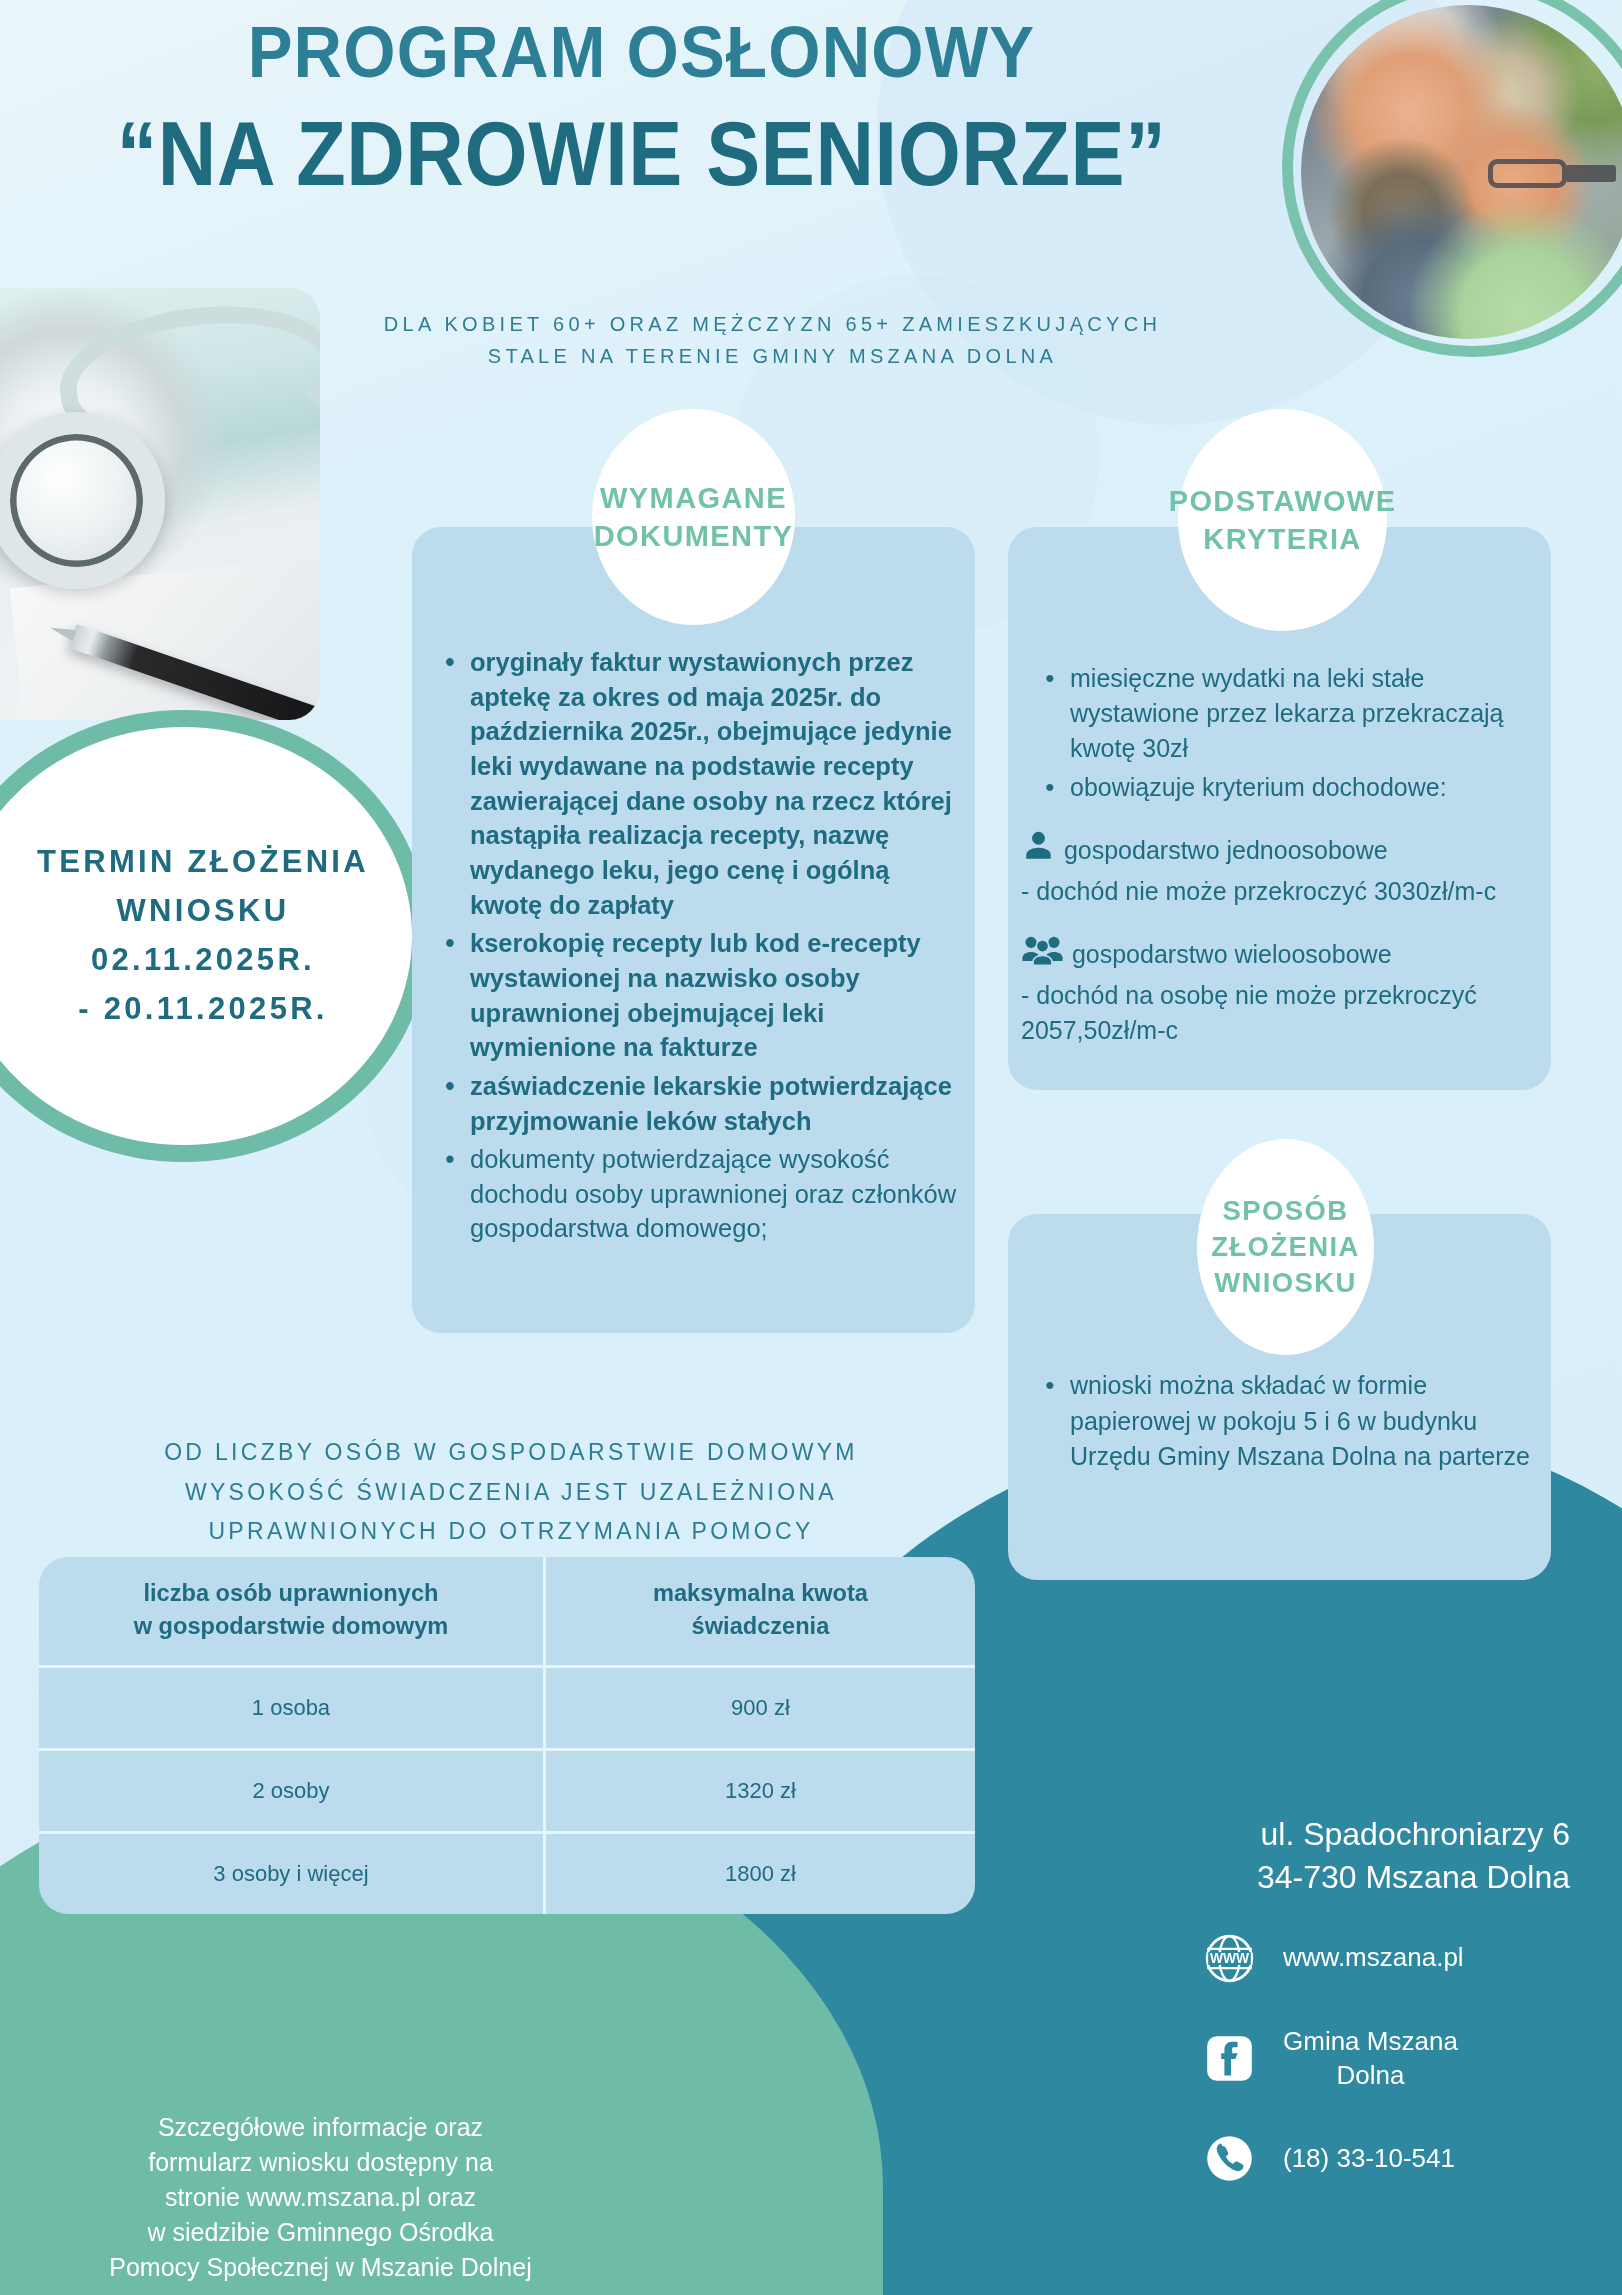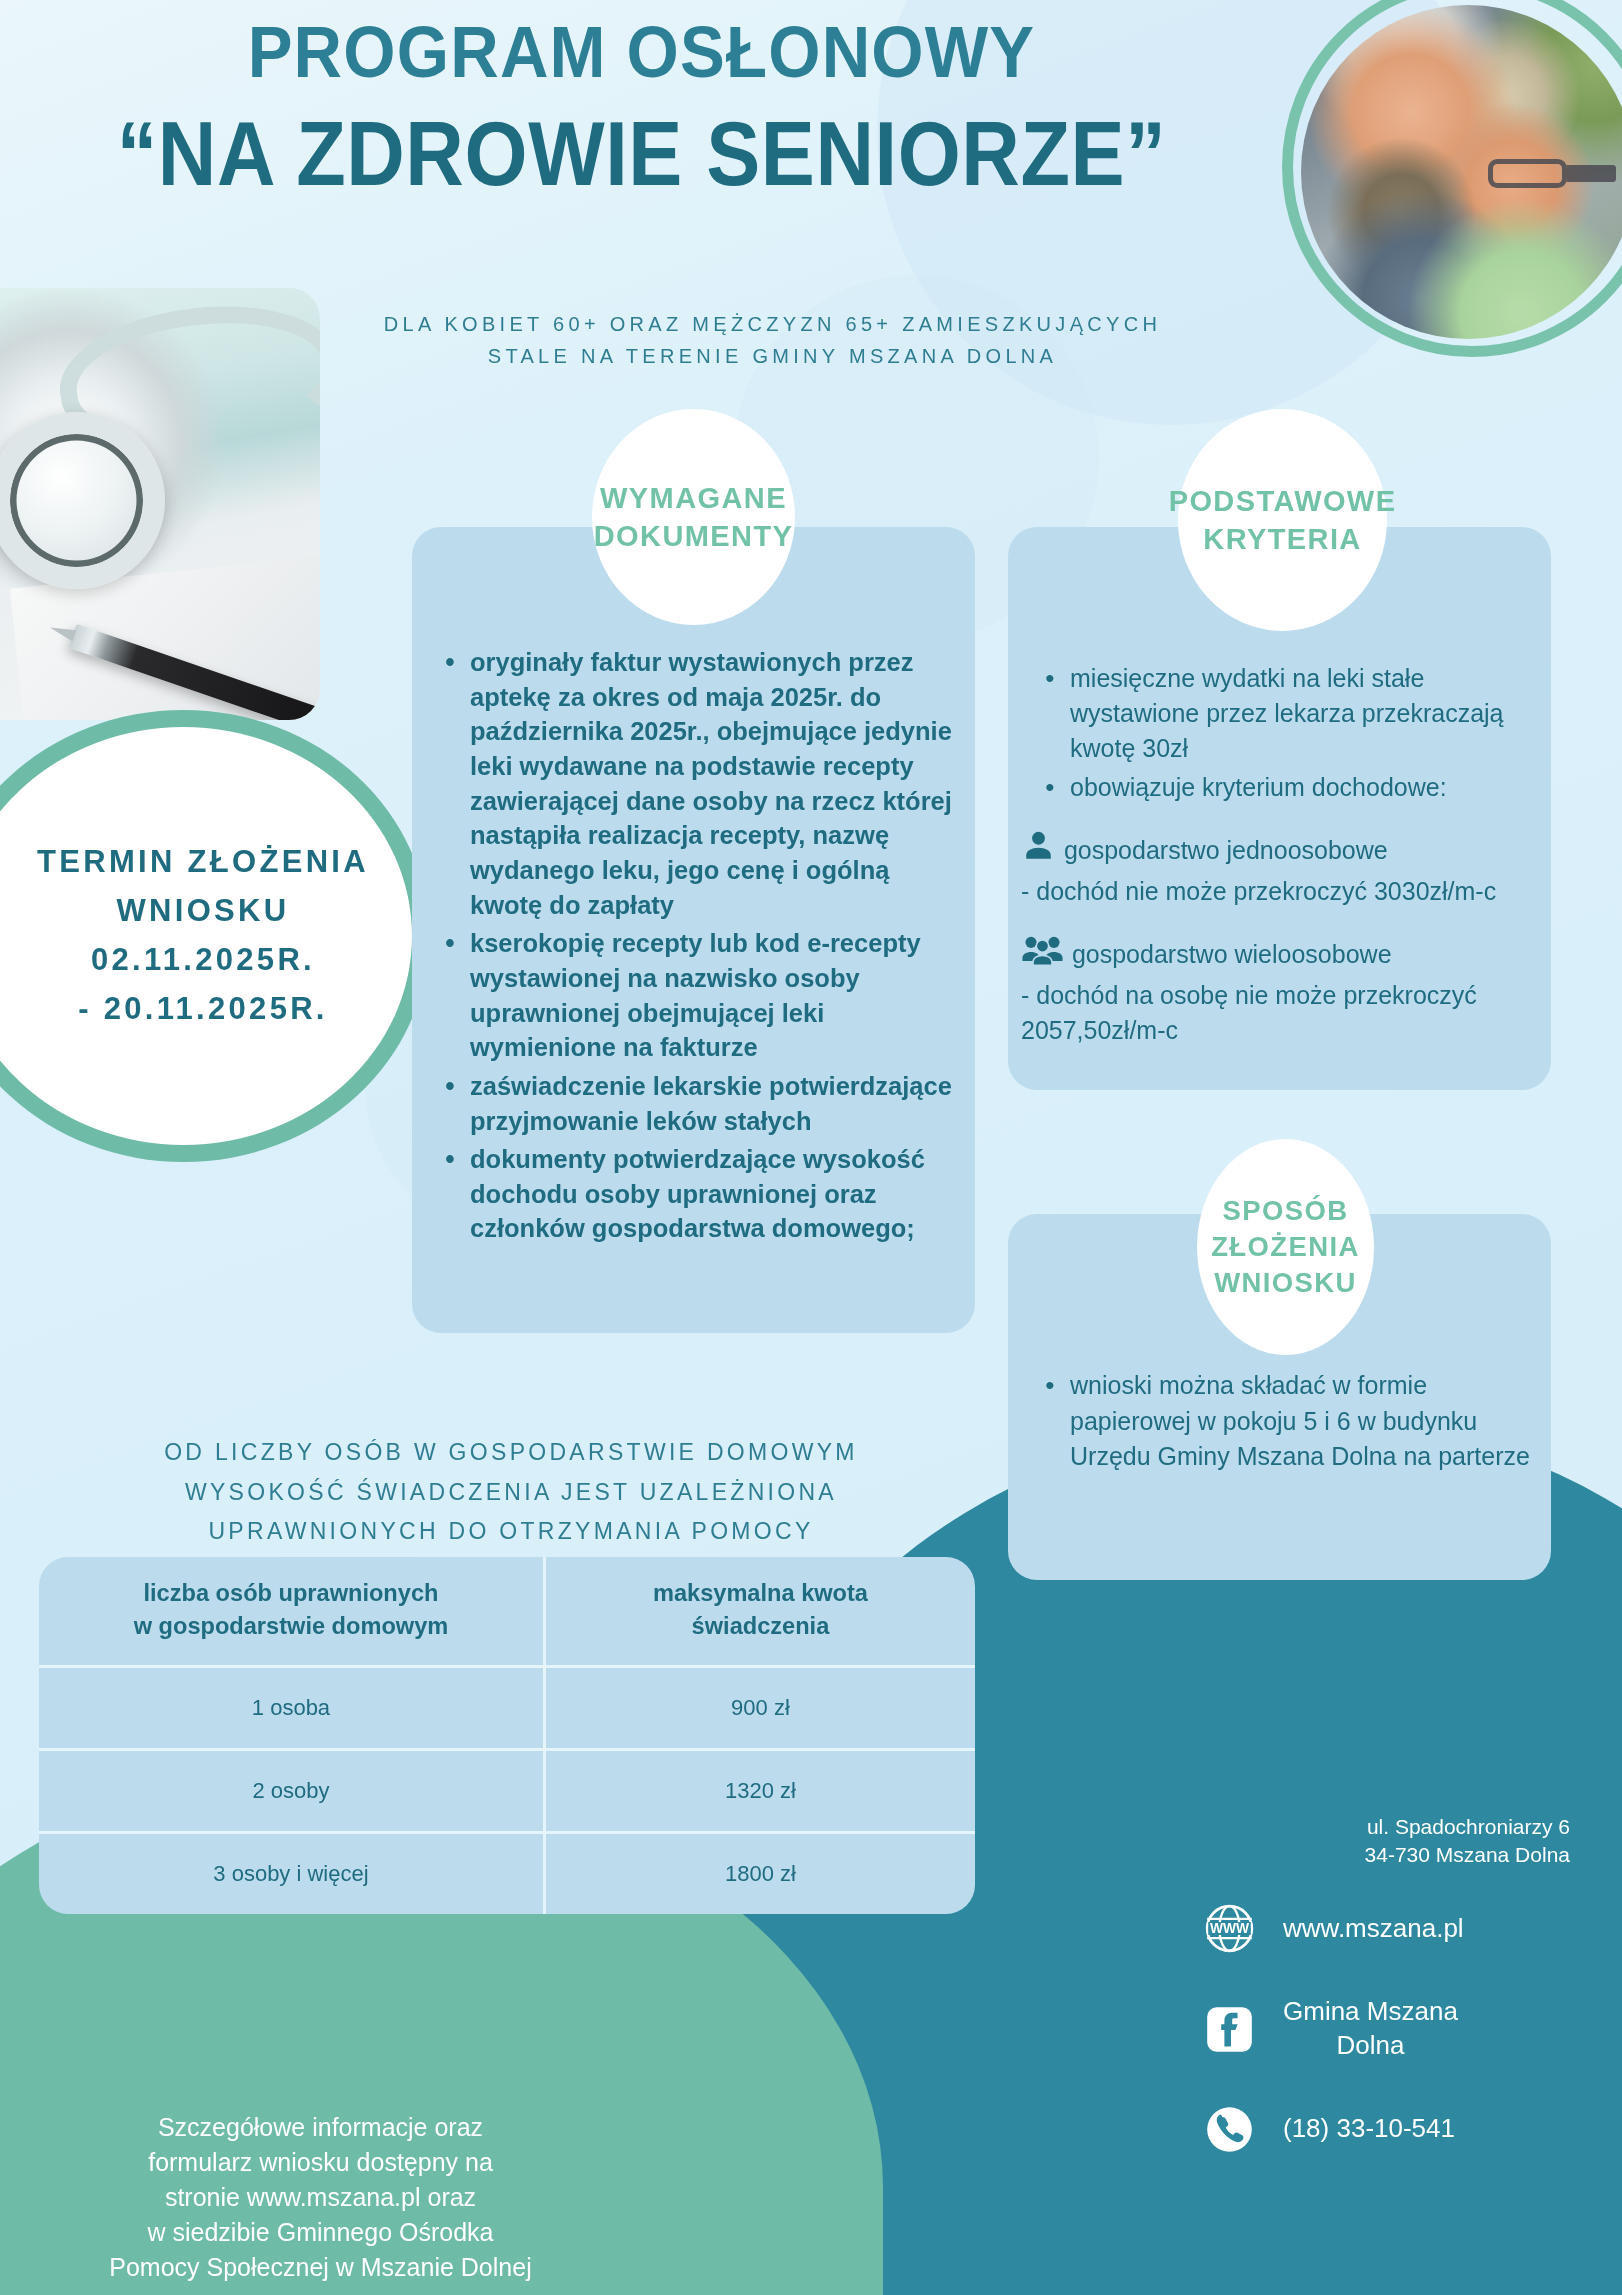--- a/index.html
+++ b/index.html
@@ -159,21 +159,21 @@
     position: relative; padding-left: 30px; margin-bottom: 3.9px;
   }
   ul.bullets li:before {
     content: "•"; position: absolute; left: 5.2px; top: -1.3px; font-size: 1.05em;
   }
 
   .docs-list {
     position: absolute; left: 440px; top: 645px; width: 517px;
     font-size: 25.5px; font-weight: 700; line-height: 1.36;
   }
-  .docs-list li.light { font-weight: 700; }
+  .docs-list li.light { font-weight: 400; }
 
   .crit-list {
     position: absolute; left: 1040px; top: 661px; width: 497px;
     font-size: 25px; font-weight: 400; line-height: 1.40;
   }
   .crit-block { position: absolute; left: 1021px; width: 523px; color: #1f6b80; font-size: 25px; line-height: 1.42; }
   .crit-block.one   { top: 828px; }
   .crit-block.multi { top: 932px; }
   .crit-head { display: flex; align-items: center; margin-bottom: 1.3px; }
   .crit-head .label { padding-left: 7.9px; }
@@ -207,21 +207,21 @@
   }
   .benefit-table th:first-child, .benefit-table td:first-child { width: 54%; border-right: 3.3px solid #e6f4fb; }
 
   
   .footer-left {
     position: absolute; left: 39px; top: 2110px; width: 563px;
     text-align: center; color: #ffffff;
     font-size: 25px; line-height: 1.40;
   }
   .contact-block { position: absolute; left: 1204px; top: 1813px; width: 366px; color: #ffffff; }
-  .contact-address { font-size: 21px; line-height: 1.34; text-align: right; margin-bottom: 34px; }
+  .contact-address { font-size: 32px; line-height: 1.34; text-align: right; margin-bottom: 34px; }
   .contact-row { display: flex; align-items: center; gap: 28px; margin-bottom: 41px; }
   .contact-row .txt { font-size: 26px; line-height: 1.3; }
   .contact-row.fb .txt { text-align: center; }
   .ico { flex: 0 0 auto; width: 51px; height: 51px; display: block; }
 </style>
 </head>
 <body>
 
 <div id="poster">
 

